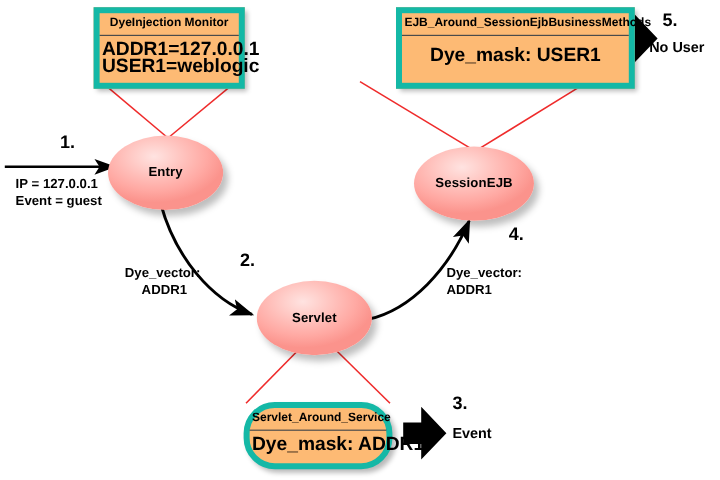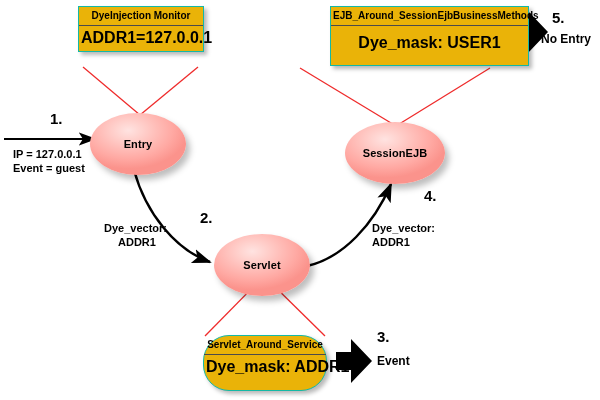--- a/index.html
+++ b/index.html
@@ -22,22 +22,22 @@
   }
   .svg-layer {
     position: absolute;
     left: 0; top: 0;
     width: 600px;
     height: 400px;
   }
   
   .monitor-box {
     position: absolute;
-    background: #eab308;
-    border: 1px solid #14b8a6;
+    background: #fdba74;
+    border: 5px solid #14b8a6;
     box-shadow: 3px 3px 4px rgba(0,0,0,0.28);
     box-sizing: border-box;
   }
   .monitor-title {
     text-align: center;
     font-size: 10px;
     font-weight: bold;
     color: #000;
     padding: 3px 2px 3px 2px;
     border-bottom: 1px solid #4b4b4b;
@@ -150,20 +150,21 @@
 
     <g>
       <path d="M512,10 L512,23 L527,23 L527,10 L548,32 L527,54 L527,41 L512,41 L512,54 Z" fill="#000000"></path>
     </g>
   </svg>
 
   <div class="monitor-box" style="left:78px; top:6px; width:126px;">
     <div class="monitor-title">DyeInjection Monitor</div>
     <div class="monitor-body">
       <span class="line">ADDR1=127.0.0.1</span>
+      <span class="line">USER1=weblogic</span>
     </div>
   </div>
 
   <div class="monitor-box" style="left:295px; top:6px; width:199px;margin-left:35px;">
     <div class="monitor-title">EJB_Around_SessionEjbBusinessMethods</div>
     <div class="monitor-body" style="padding-top:10px; padding-bottom:15px;">
       <span class="line">Dye_mask: USER1</span>
     </div>
   </div>
 
@@ -202,15 +203,15 @@
     <span class="line">ADDR1</span>
   </div>
 
   <div class="annot" style="left:372px; top:221px;">
     <span class="line">Dye_vector:</span>
     <span class="line">ADDR1</span>
   </div>
 
   <div class="event-text" style="left:377px; top:354px;">Event</div>
 
-  <div class="event-text" style="left:541px; top:32px;">No Entry</div>
+  <div class="event-text" style="left:541px; top:32px;">No User</div>
 
 </div>
 
 </body></html>

